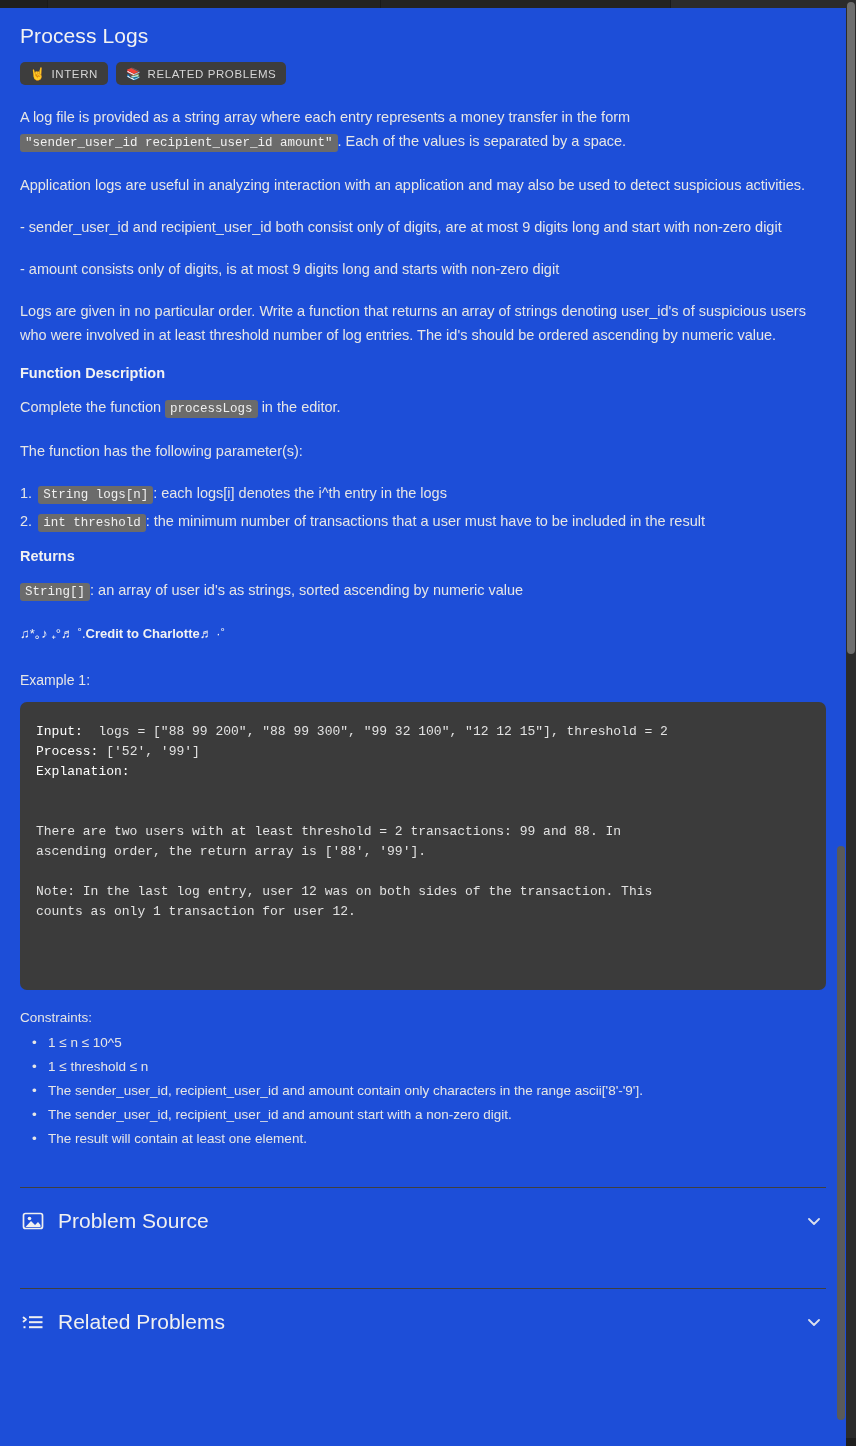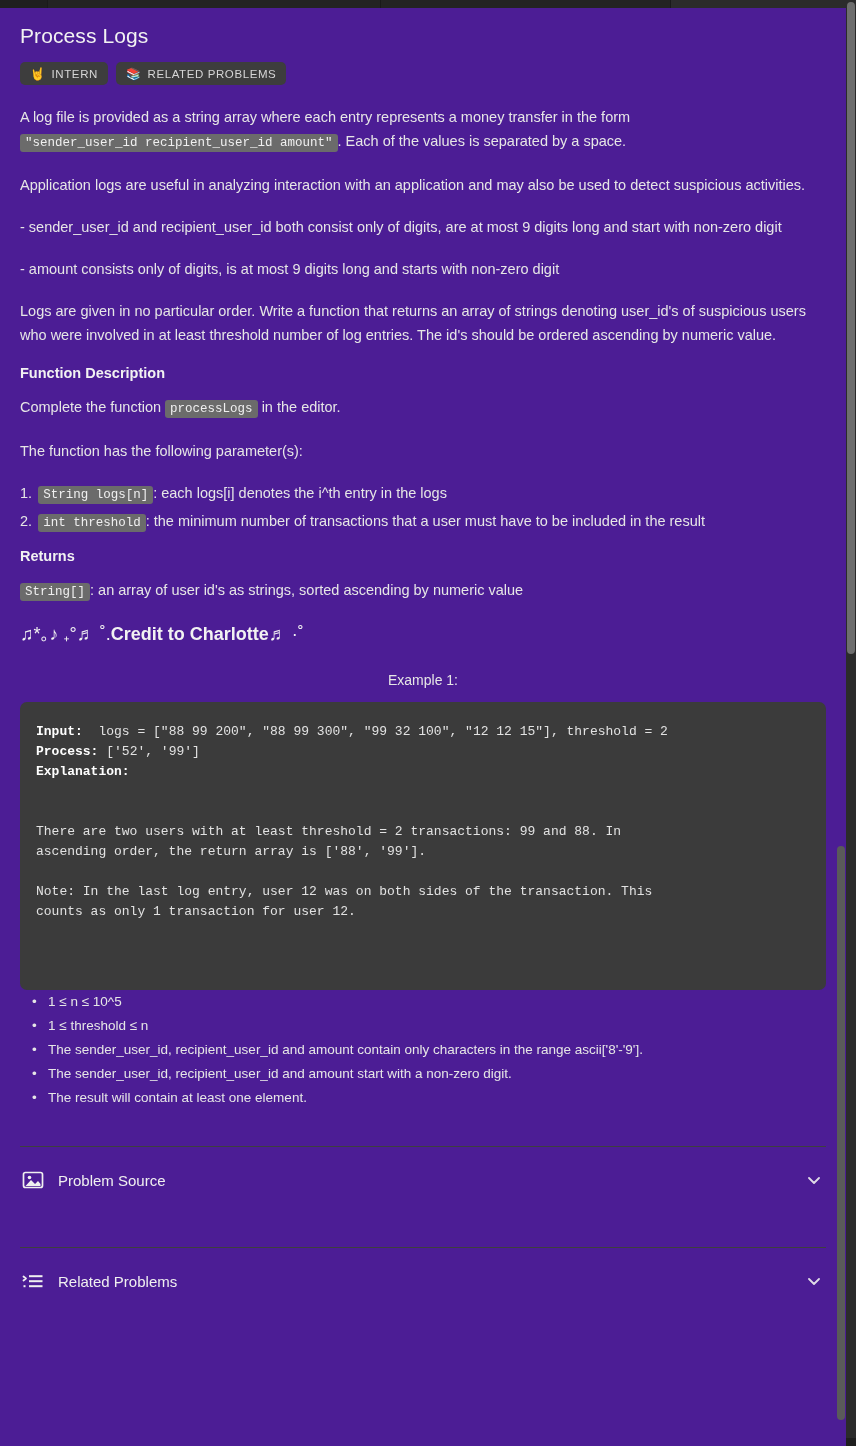--- a/index.html
+++ b/index.html
@@ -31,21 +31,21 @@
   .tabstrip .tab.t2 { width: 333px; background: #232323; }
   .tabstrip .tab.t3 { width: 290px; background: #232323; }
   .tabstrip .tab.t4 { width: 185px; background: #2b2b2b; border-right: none; }
 
   
   .page {
     position: absolute;
     top: 8px; left: 0;
     width: 846px;
     height: 1438px;
-    background: #4c1d95;
+    background: #1d4ed8;
     overflow: hidden;
   }
   .content {
     position: relative;
     padding: 16px 20px 0 20px;
     width: 846px;
   }
 
   
   .scrollbar-outer {
@@ -132,48 +132,47 @@
     list-style: none;
     font-size: 14.5px;
     line-height: 25px;
     color: #e6e6e6;
     margin-bottom: 12px;
   }
   ol.params li { margin-bottom: 1px; }
   ol.params li .num { margin-right: 2px; }
 
   .credit {
-    font-size: 18px;
+    font-size: 13px;
     font-weight: bold;
     color: #f2f2f2;
     margin: 20px 0 18px 0;
     line-height: 20px;
   }
   .credit .deco { font-weight: 400; }
 
   .example-label {
     font-size: 14px;
     color: #e6e6e6;
     margin: 28px 0 14px 0;
-    text-align: center;
   }
 
   pre.codeblock {
     background: #3b3b3b;
     border-radius: 7px;
     padding: 20px 16px;
     font-family: "Liberation Mono", monospace;
     font-size: 13px;
     line-height: 20px;
     color: #e2e2e2;
     white-space: pre;
     overflow: hidden;
     min-height: 288px;
   }
-  pre.codeblock b { color: #ffffff; font-weight: bold; }
+  pre.codeblock b { color: #ffffff; font-weight: normal; }
 
   .constraints-label {
     font-size: 13.5px;
     color: #e6e6e6;
     margin: 20px 0 6px 0;
   }
   ul.constraints {
     list-style: none;
     font-size: 13.5px;
     line-height: 24px;
@@ -192,21 +191,21 @@
   .divider { height: 1px; background: #3f3f3f; margin-top: 36px; }
   .accordion {
     display: flex;
     align-items: center;
     height: 66px;
     padding: 0 4px 0 2px;
     cursor: pointer;
   }
   .accordion .ic { width: 22px; height: 20px; flex: 0 0 22px; margin-right: 14px; }
   .accordion .label {
-    font-size: 15px;
+    font-size: 21px;
     color: #f0f0f0;
     flex: 1;
   }
   .accordion .chev { width: 16px; height: 16px; flex: 0 0 16px; opacity: .9; }
   .accordion-body { height: 34px; }
   .accordion-body.tall { height: 26px; }
 </style>
 </head>
 <body>
 
@@ -280,20 +279,21 @@
 <b>Process:</b><span> ['52', '99']</span>
 <b>Explanation:</b>
 
 
 <span>There are two users with at least threshold = 2 transactions: 99 and 88. In
 ascending order, the return array is ['88', '99'].
 
 Note: In the last log entry, user 12 was on both sides of the transaction. This
 counts as only 1 transaction for user 12.</span></pre>
 
+    <div class="constraints-label">Constraints:</div>
     <ul class="constraints">
       <li>1 ≤ n ≤ 10^5</li>
       <li>1 ≤ threshold ≤ n</li>
       <li>The sender_user_id, recipient_user_id and amount contain only characters in the range ascii['8'-'9'].</li>
       <li>The sender_user_id, recipient_user_id and amount start with a non-zero digit.</li>
       <li>The result will contain at least one element.</li>
     </ul>
 
     <div class="divider"></div>
 

